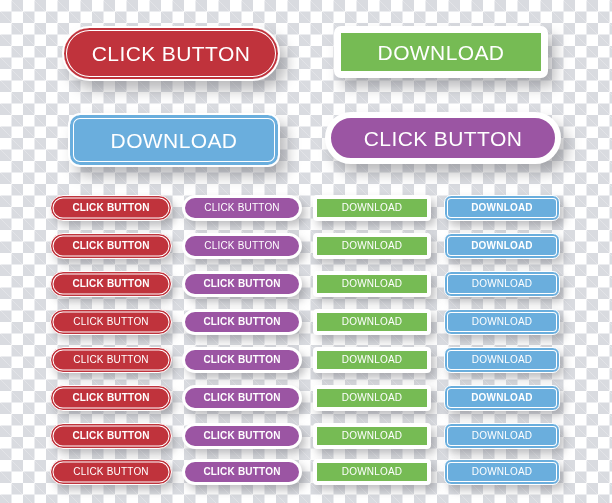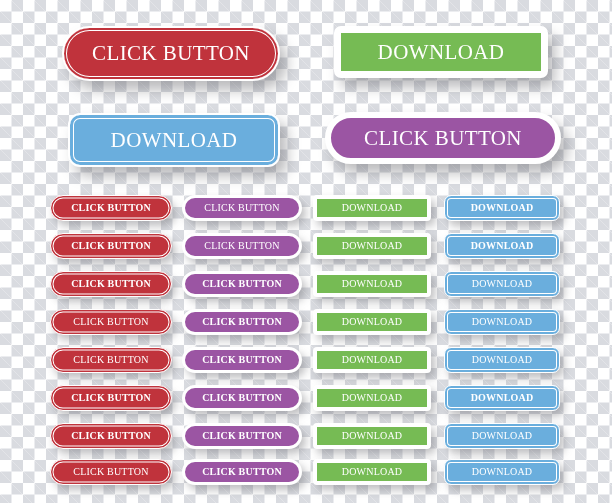--- a/index.html
+++ b/index.html
@@ -21,21 +21,20 @@
   #stage{position:absolute;left:0;top:0;width:612px;height:503px;z-index:2;}
 
   .btn{
     position:absolute;
     display:flex;align-items:center;justify-content:center;
     box-sizing:border-box;
     color:#ffffff;
     text-align:center;
     white-space:nowrap;
     user-select:none;
-    font-family:Liberation Serif, serif;
   }
   .btn .lbl{display:block;line-height:1;letter-spacing:.4px;}
 
   
   .sh-lg{filter:drop-shadow(7px 9px 7px rgba(90,90,95,0.42));}
   .sh-sm{filter:drop-shadow(4px 5px 4px rgba(95,95,100,0.40));}
 
   
   
   .big-red{

